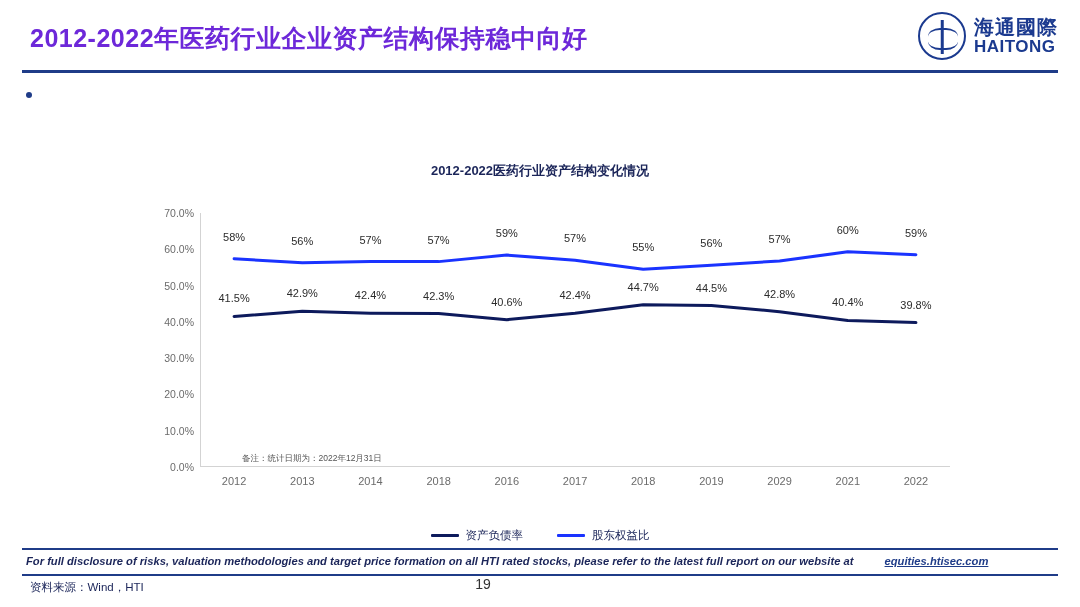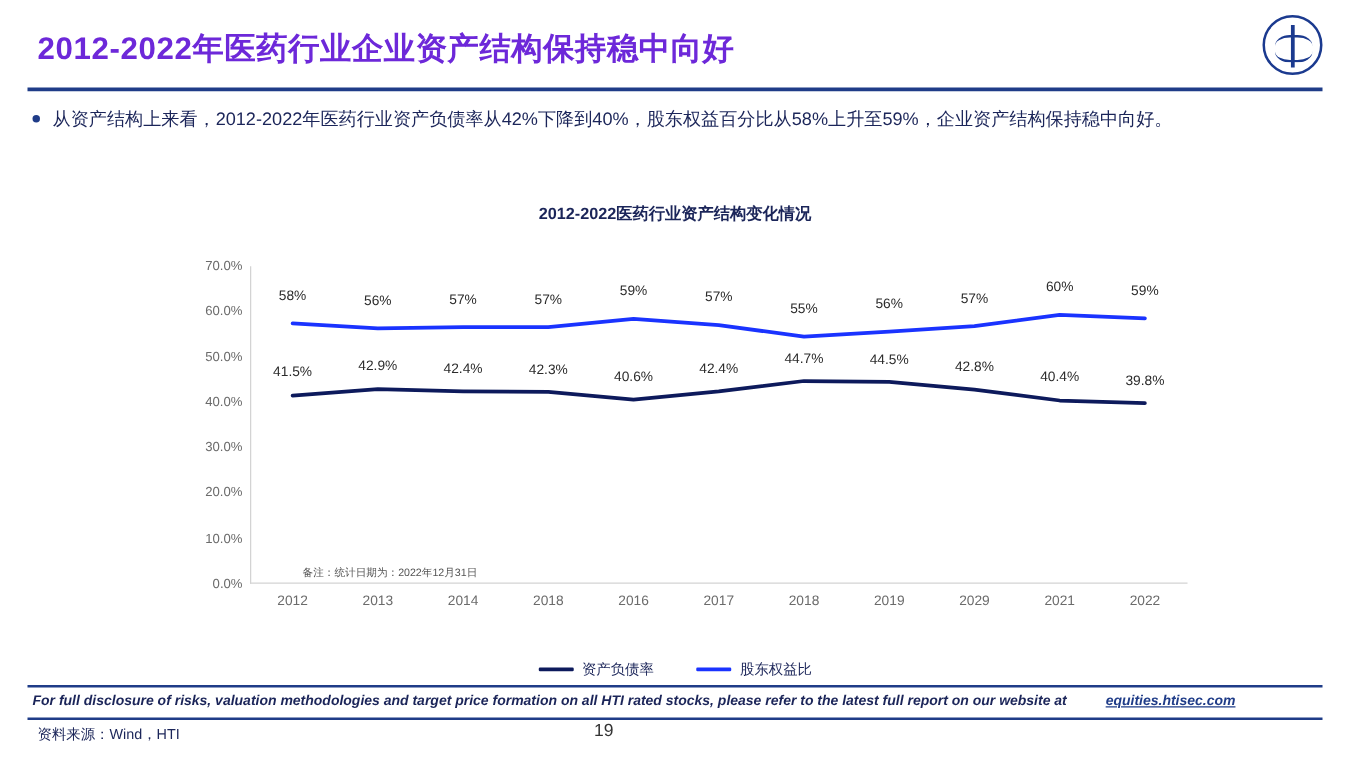--- a/index.html
+++ b/index.html
@@ -140,26 +140,29 @@
   }
 </style>
 </head>
 <body>
 
 <div class="slide-header">
   <div class="title">2012-2022年医药行业企业资产结构保持稳中向好</div>
   <div class="header-rule"></div>
   <div class="logo">
     <div class="logo-mark"></div>
+    <div class="logo-text">
+      <div class="logo-cn">海通國際</div>
+      <div class="logo-en">HAITONG</div>
+    </div>
   </div>
 </div>
 
 <div class="bullet-row">
   <div class="bullet-dot"></div>
-  <div class="bullet-text">从资产结构上来看，2012-2022年医药行业资产负债率从42%下降到40%，股东权益百分比从58%上升至59%，企业资产结构保持稳中向好。</div>
 </div>
 
 <div class="chart-title">2012-2022医药行业资产结构变化情况</div>
 
 <div class="chart-area">
   <div class="axis-y"></div>
   <div class="axis-x"></div>
   <div class="ytick-wrap" id="yticks">
       <span class="ytick" style="top: 100%; padding-left: 28px;">0.0%</span>
       <span class="ytick" style="top: 85.7143%;">10.0%</span>

